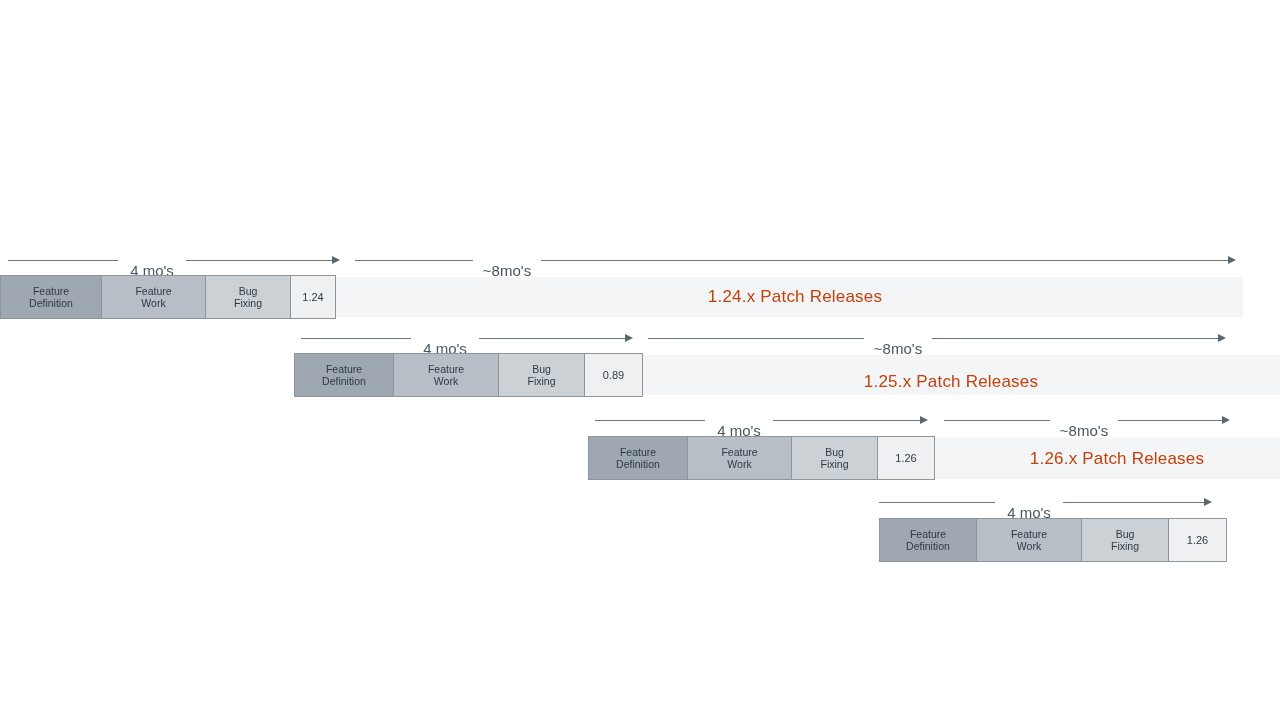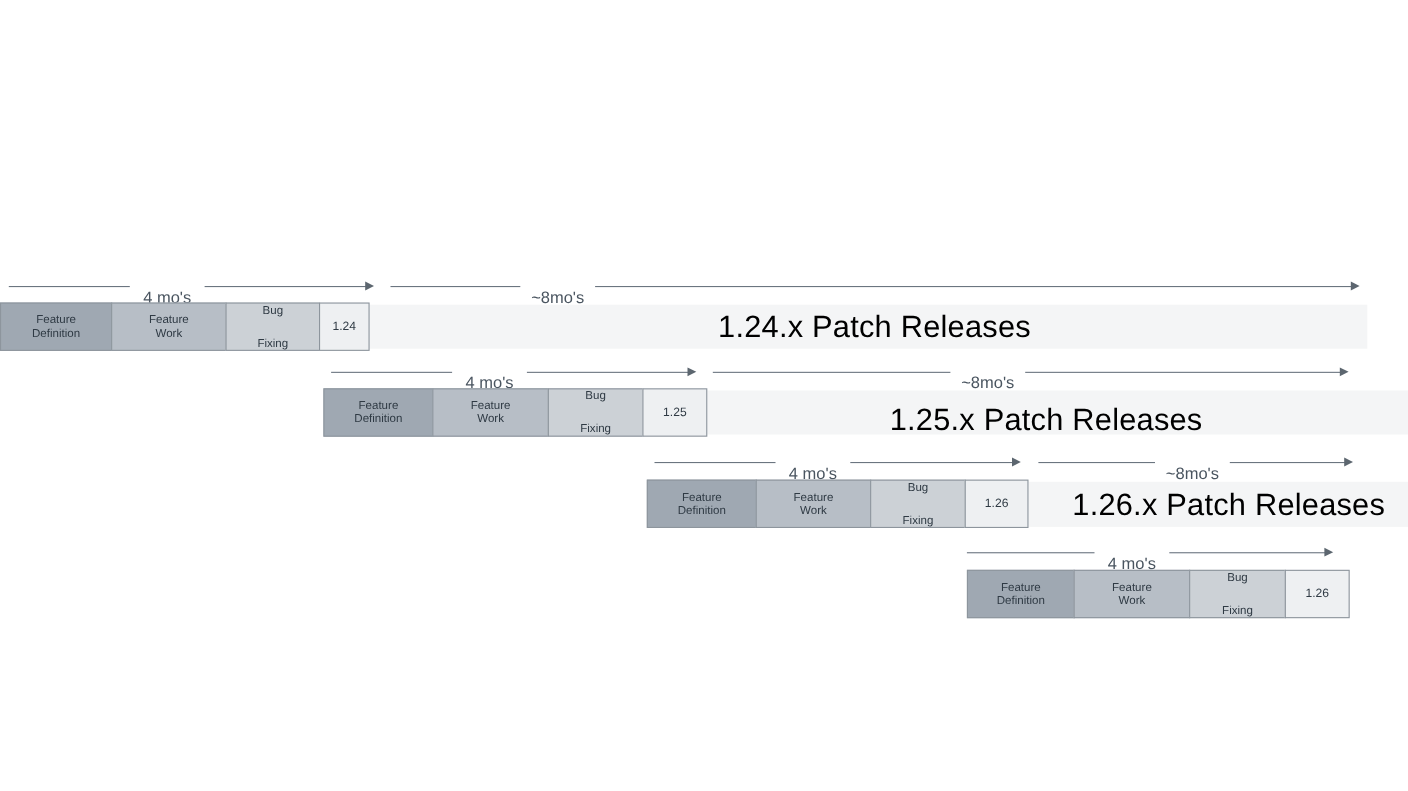--- a/index.html
+++ b/index.html
@@ -31,22 +31,22 @@
 
   
   .patch-band {
     position: absolute;
     background: #f4f5f6;
     display: flex;
     align-items: center;
     justify-content: center;
   }
   .patch-band-label {
-    font-size: 28px;
-    color: #000000;
+    font-size: 17px;
+    color: #c2410c;
     font-family: "Liberation Sans", sans-serif;
     letter-spacing: 0.2px;
     white-space: nowrap;
   }
 
   
   .phase-group {
     position: absolute;
     display: flex;
     height: 44px;
@@ -64,21 +64,21 @@
     color: #2f3a44;
     text-align: center;
     white-space: nowrap;
     font-family: "Liberation Sans", sans-serif;
   }
   .phase + .phase { margin-left: -1px; }
   .phase-line { display: block; }
 
   .phase.def      { background: #9fa8b2; }
   .phase.work     { background: #b7bec6; }
-  .phase.bug      { background: #ccd1d6; justify-content: space-between; }
+  .phase.bug      { background: #ccd1d6; }
   .phase.version  { background: #eef0f2; font-size: 11px; }
 
   
   .dim {
     position: absolute;
     height: 18px;
   }
   .dim-line {
     position: absolute;
     top: 8px;
@@ -165,21 +165,21 @@
         </div>
         <div class="phase work" style="width: 106px;">
           <span class="phase-line">Feature</span>
           <span class="phase-line">Work</span>
         </div>
         <div class="phase bug" style="width: 87px;">
           <span class="phase-line">Bug</span>
           <span class="phase-line">Fixing</span>
         </div>
         <div class="phase version" style="width: 59px;">
-          <span class="phase-line">1.25</span>
+          <span class="phase-line">0.89</span>
         </div>
       </div>
     </div>
     <div class="train-row">
       <div class="patch-band" style="left: 588px; top: 438px; width: 692px; height: 41px;">
         <div class="patch-band-label" style="position: absolute; left: 529px; transform: translateX(-50%);">1.26.x Patch Releases</div>
       </div>
       <div class="dim" style="left: 0px; top: 412px; width: 1280px;">
         <div class="dim-line" style="left: 595px; width: 110px;"></div>
         <div class="dim-line" style="left: 773px; width: 148px;"></div>

